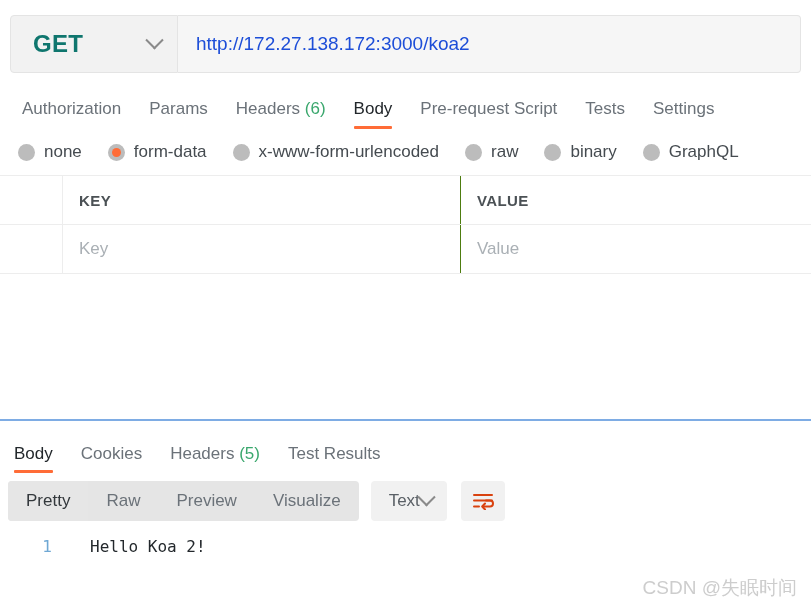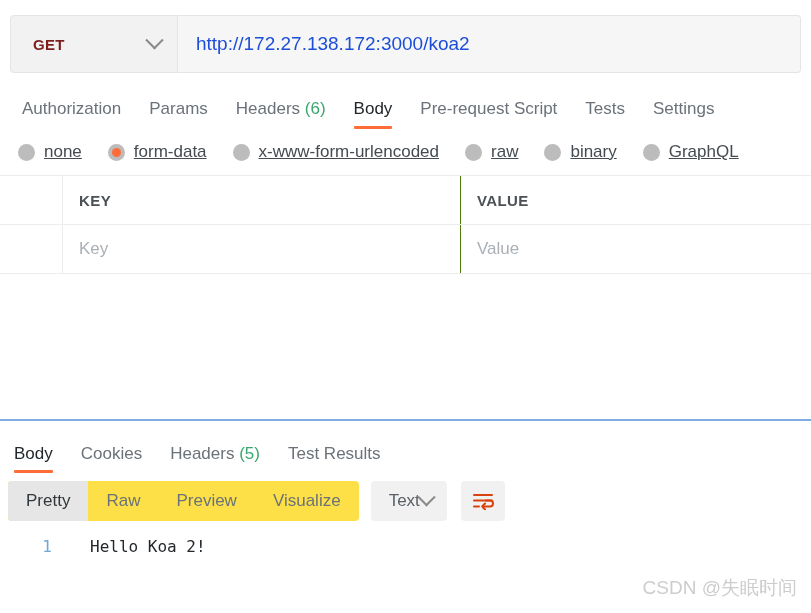--- a/index.html
+++ b/index.html
@@ -29,23 +29,23 @@
     border: 1px solid #e4e4e4;
     border-radius: 4px 0 0 4px;
     display: flex;
     align-items: center;
     justify-content: space-between;
     padding: 0 16px 0 22px;
     box-sizing: border-box;
     cursor: pointer;
   }
   .method-label {
-    font-size: 15px;
+    font-size: 24px;
     font-weight: bold;
-    color: #7f1d1d;
+    color: #0f766e;
     letter-spacing: 0.3px;
   }
   .chev {
     display: inline-block;
     width: 11px;
     height: 11px;
     border-right: 2px solid #8a8a8a;
     border-bottom: 2px solid #8a8a8a;
     transform: rotate(45deg) translate(-3px,-3px);
   }
@@ -127,21 +127,20 @@
   .radio-item.selected .radio-dot::after {
     content: "";
     width: 9px;
     height: 9px;
     border-radius: 50%;
     background: #ff6c37;
   }
   .radio-label {
     font-size: 17px;
     color: #454b50;
-    text-decoration: underline;
   }
 
   
   .kv-table {
     border-top: 1px solid #ededed;
     border-bottom: 1px solid #ededed;
   }
   .kv-row {
     display: flex;
     height: 48px;
@@ -208,21 +207,21 @@
   }
   .resp-tabs .tab { padding-bottom: 11px; }
 
   .viewer-bar {
     display: flex;
     align-items: center;
     padding: 8px 0 0 8px;
   }
   .seg-group {
     display: flex;
-    background: #fde047;
+    background: #e5e5e5;
     border-radius: 4px;
     overflow: hidden;
     height: 40px;
   }
   .seg {
     display: flex;
     align-items: center;
     padding: 0 18px;
     font-size: 17px;
     color: #6b7279;

